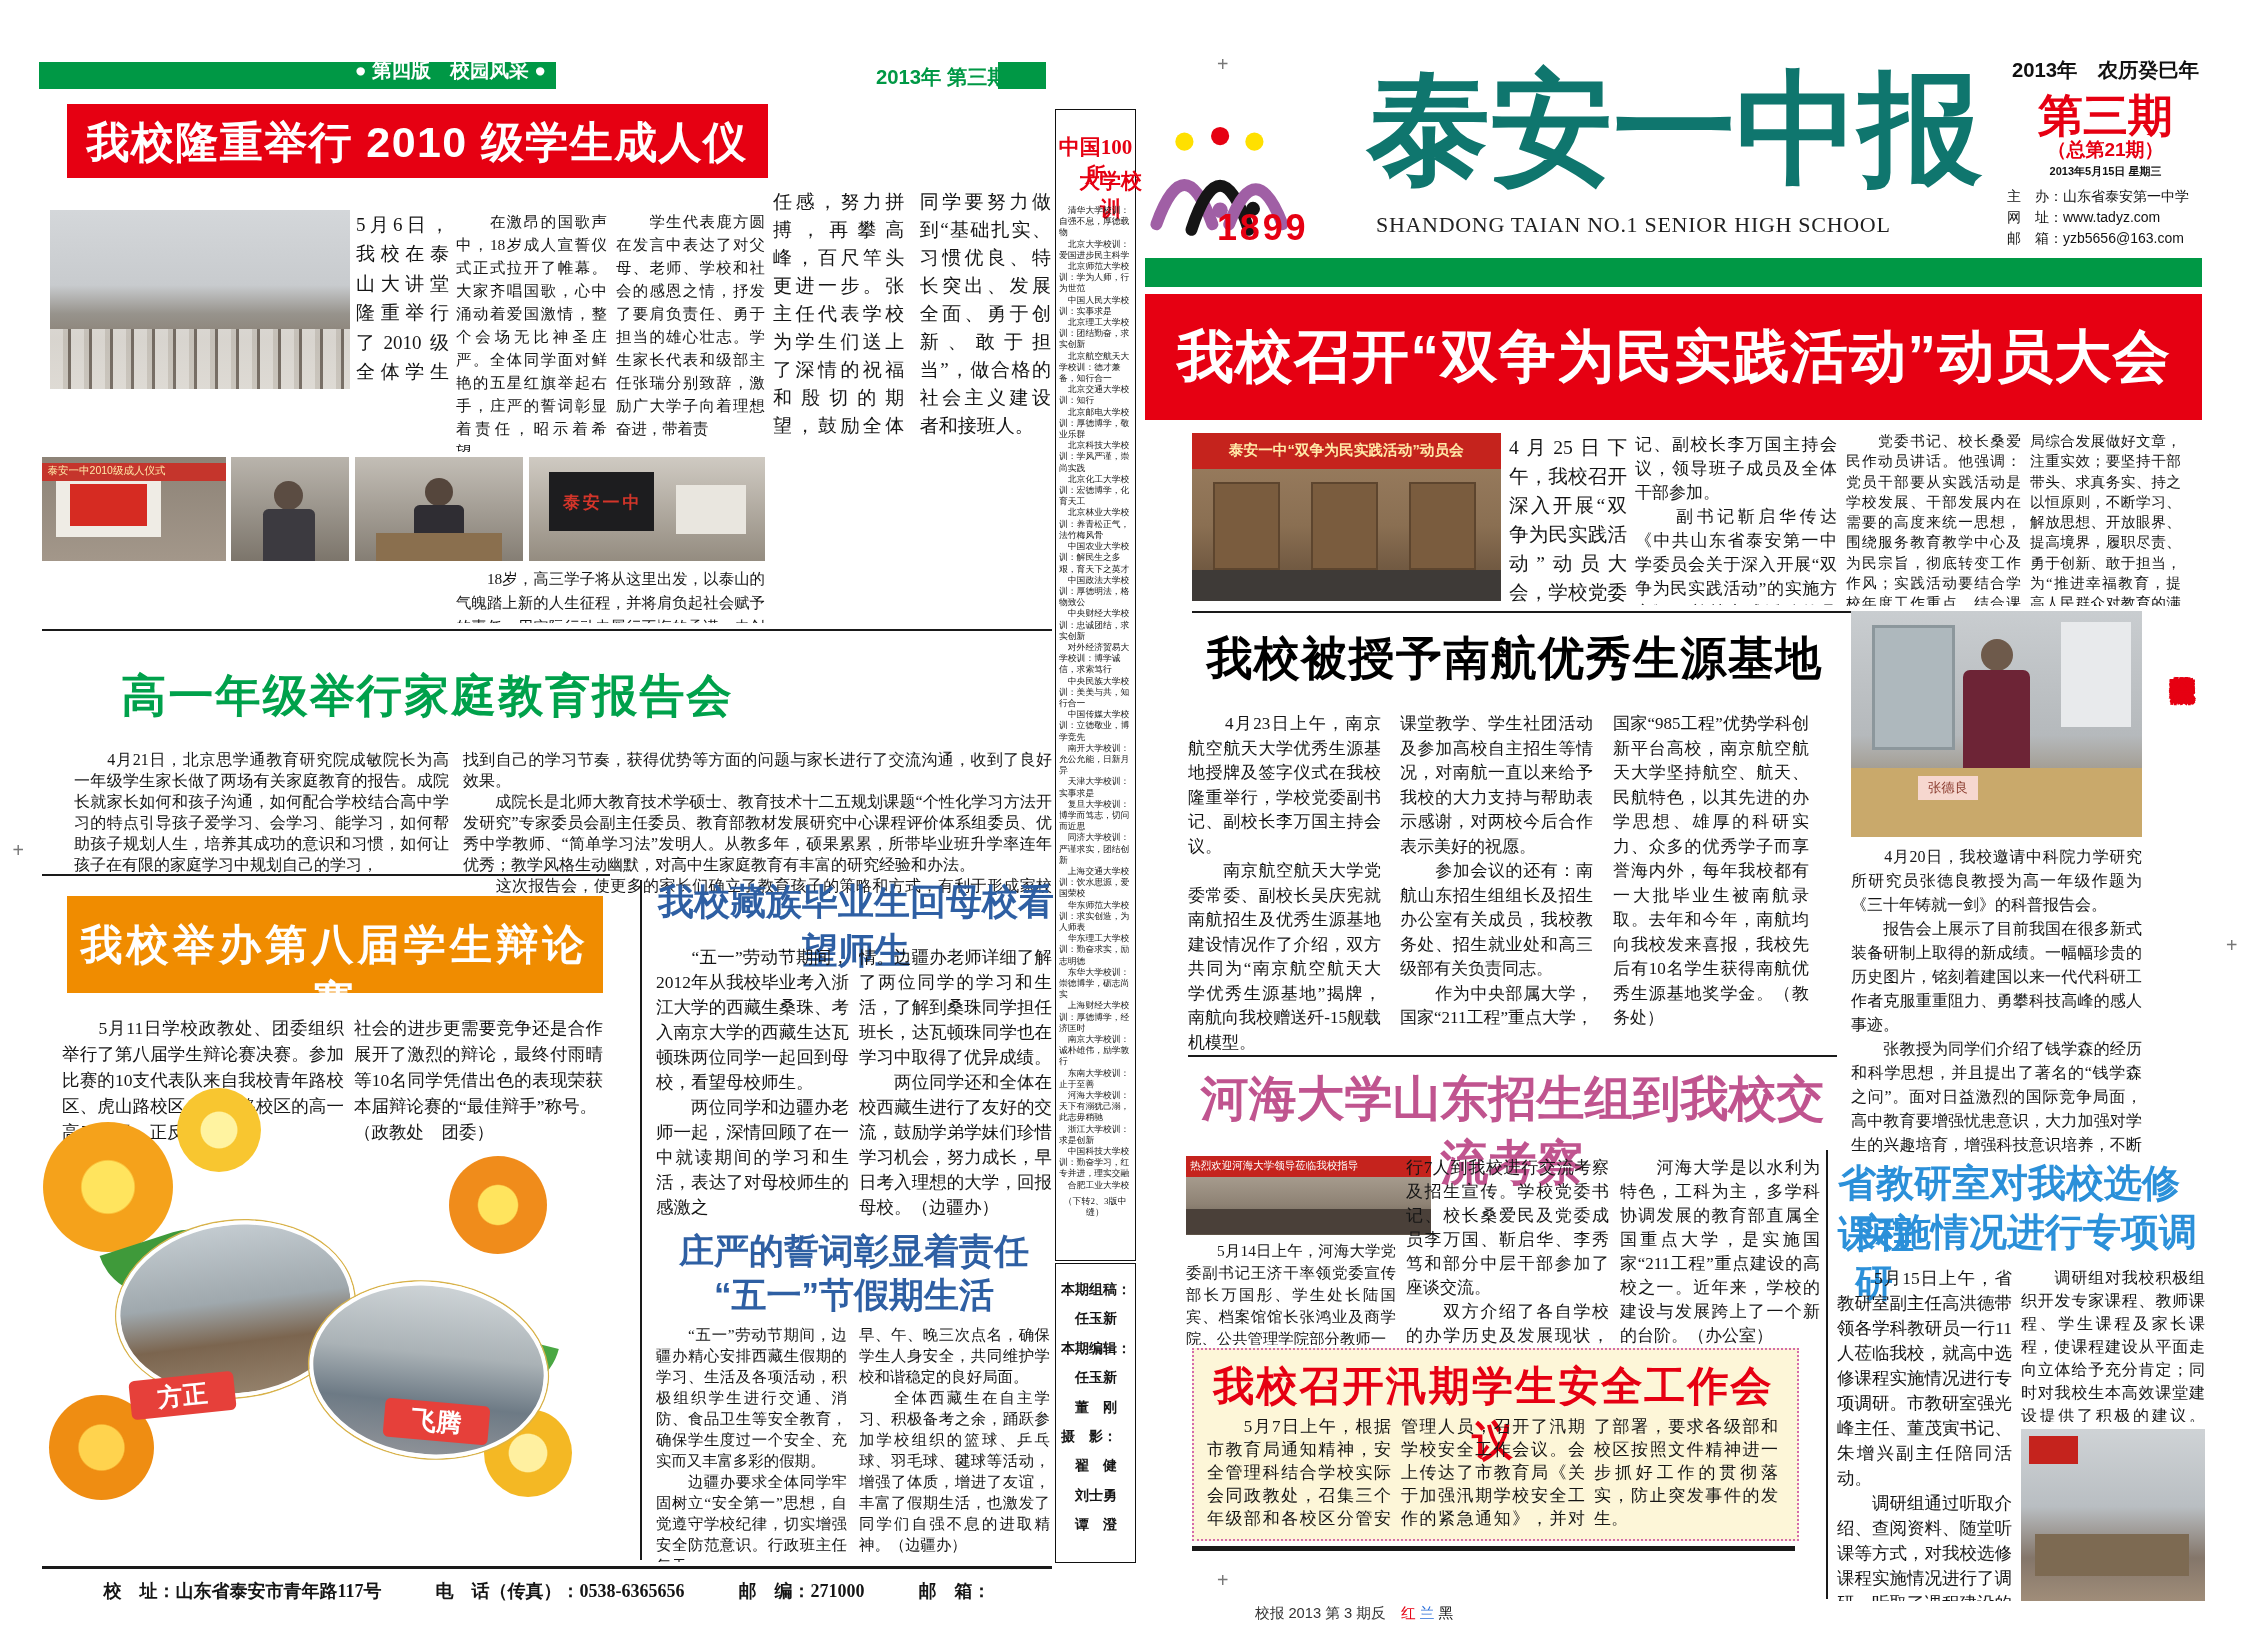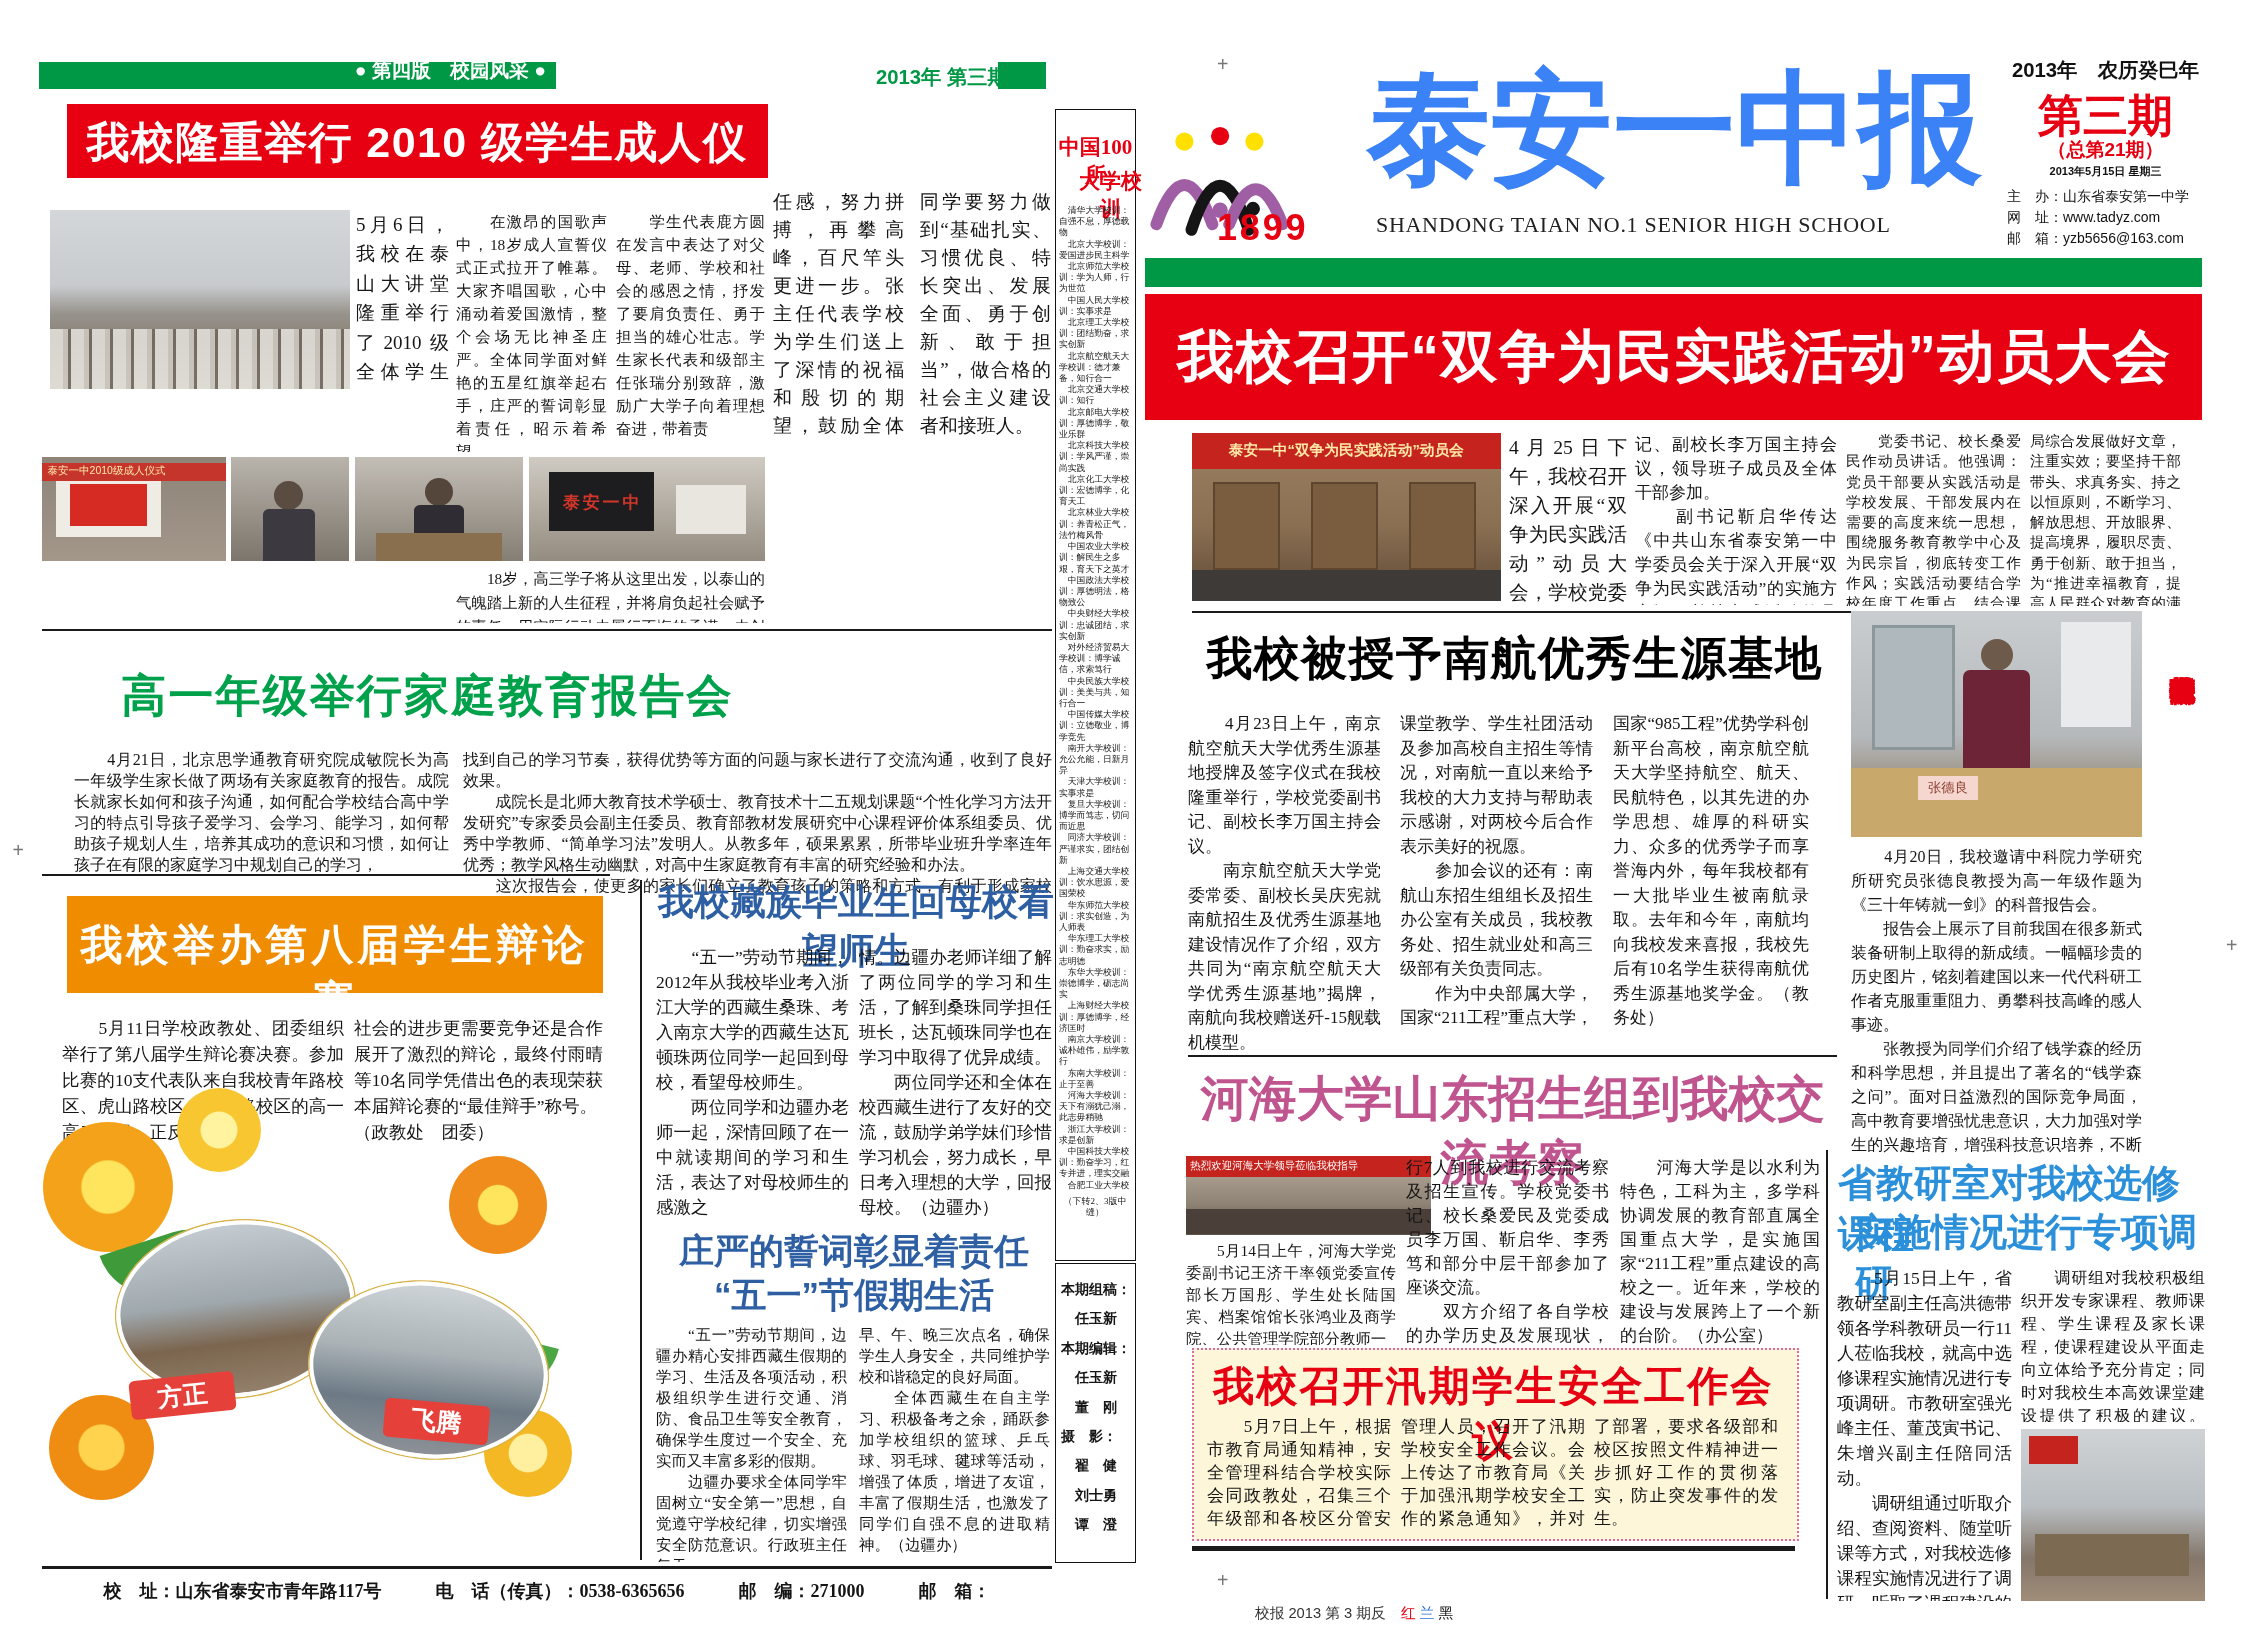--- a/index.html
+++ b/index.html
@@ -170,21 +170,21 @@
       <circle cx="152" cy="22" r="13" fill="#ffe000"></circle>
       <path d="M12,140 Q52,28 92,140" stroke="#a05fa5" stroke-width="17" fill="none" stroke-linecap="round"></path>
       <path d="M62,148 Q103,22 144,148" stroke="#151515" stroke-width="17" fill="none" stroke-linecap="round"></path>
       <path d="M116,140 Q154,40 192,140" stroke="#a05fa5" stroke-width="17" fill="none" stroke-linecap="round"></path>
       <circle cx="103" cy="120" r="11" fill="#a05fa5"></circle>
       <circle cx="150" cy="118" r="10" fill="#151515"></circle>
     </svg>
   </div>
   <div class="abs sans" style="left:1217px;top:207px;width:112px;height:35px;color:#e60012;font-size:36px;font-weight:bold;letter-spacing:2.8px;">1899</div>
 
-  <div class="abs" style="left:1367px;top:60px;width:610px;height:151px;color:#3b82f6;font-size:123px;line-height:140px;font-weight:bold;
+  <div class="abs" style="left:1367px;top:60px;width:610px;height:151px;color:#0f766e;font-size:123px;line-height:140px;font-weight:bold;
               font-family:'Liberation Serif',serif;letter-spacing:0px;white-space:nowrap;">泰安一中报</div>
   <div class="abs" style="left:1376px;top:212px;width:617px;height:27px;color:#222;font-size:22px;font-family:'Liberation Serif',serif;letter-spacing:0.7px;white-space:nowrap;">SHANDONG TAIAN NO.1 SENIOR HIGH SCHOOL</div>
 
   <div class="abs sans center" style="left:2004px;top:56px;width:203px;height:25px;font-size:20.3px;font-weight:bold;color:#111;">2013年　农历癸巳年</div>
   <div class="abs center" style="left:2004px;top:86px;width:203px;height:49px;color:#e60012;font-size:45px;font-weight:bold;font-family:'Liberation Serif',serif;">第三期</div>
   <div class="abs sans center" style="left:2004px;top:137px;width:203px;height:22.4px;font-size:19px;color:#e60012;font-weight:bold;">（总第21期）</div>
   <div class="abs sans center" style="left:2004px;top:164px;width:203px;height:19.6px;font-size:11px;font-weight:bold;color:#111;">2013年5月15日  星期三</div>
   <div class="abs sans" style="left:2007px;top:188px;width:203px;height:18px;font-size:14px;color:#111;">主　办：山东省泰安第一中学</div>
   <div class="abs sans" style="left:2007px;top:209px;width:203px;height:18px;font-size:14px;color:#111;">网　址：www.tadyz.com</div>
   <div class="abs sans" style="left:2007px;top:230px;width:203px;height:18px;font-size:14px;color:#111;">邮　箱：yzb5656@163.com</div>

